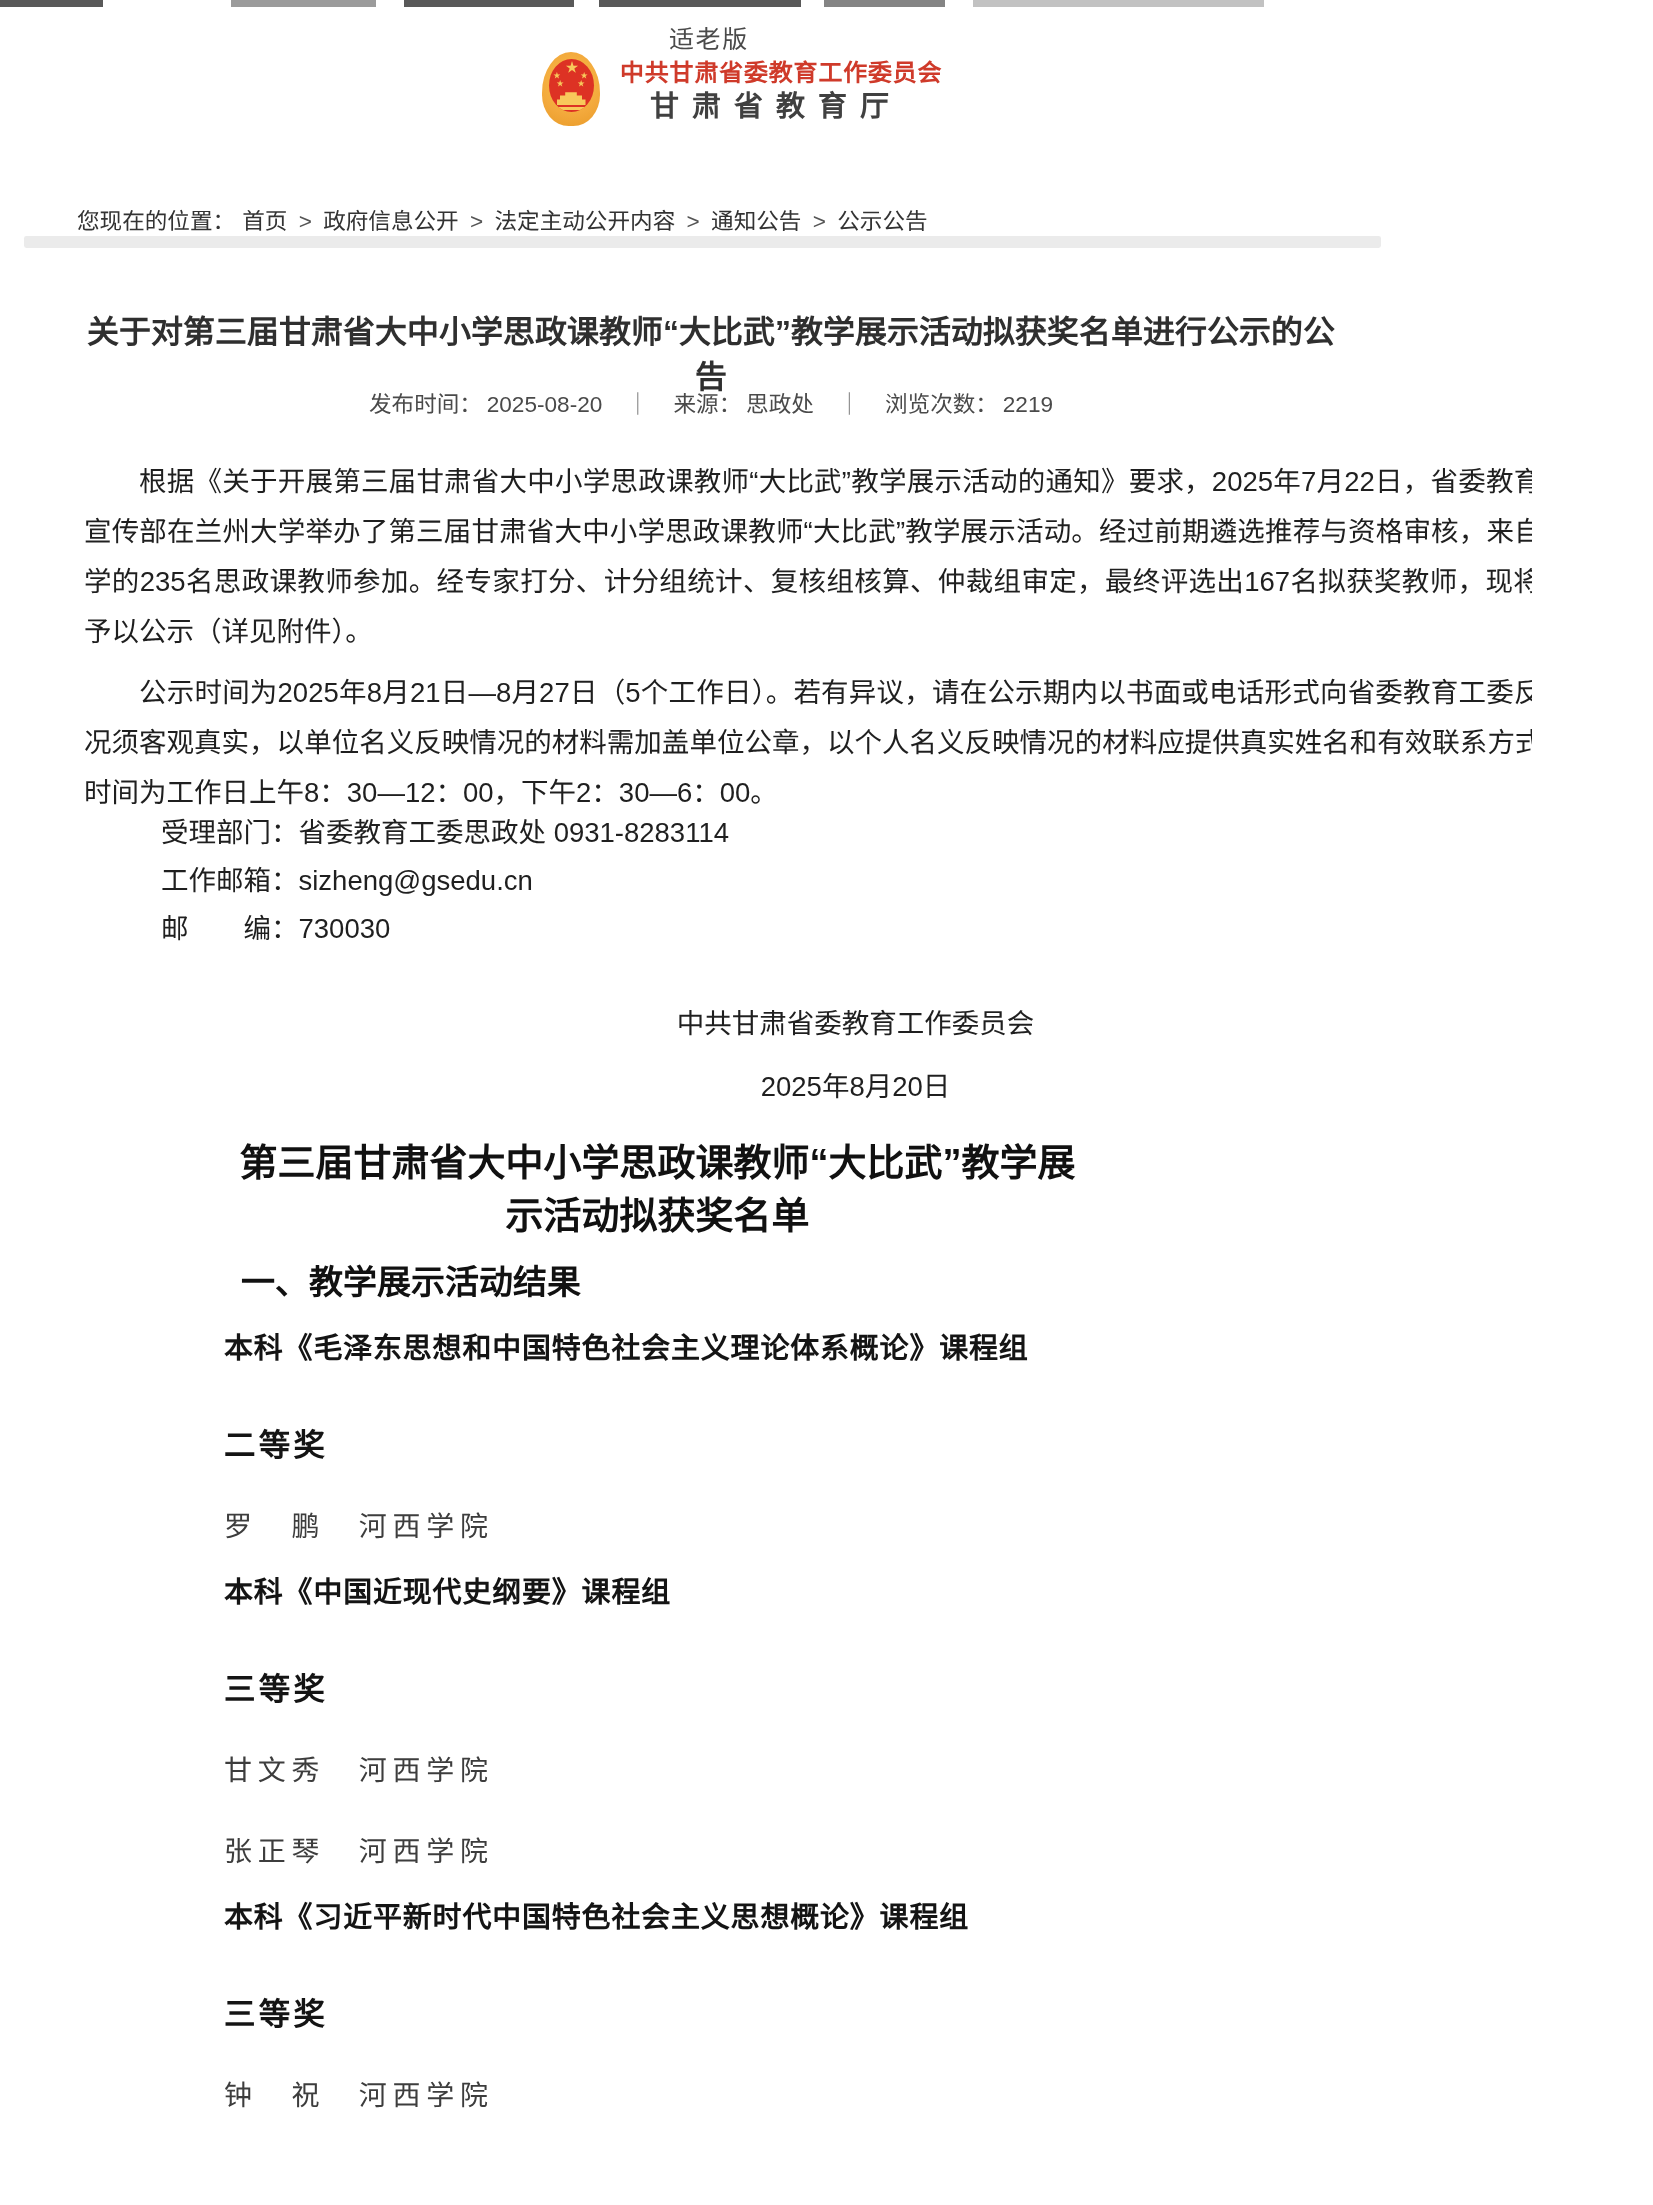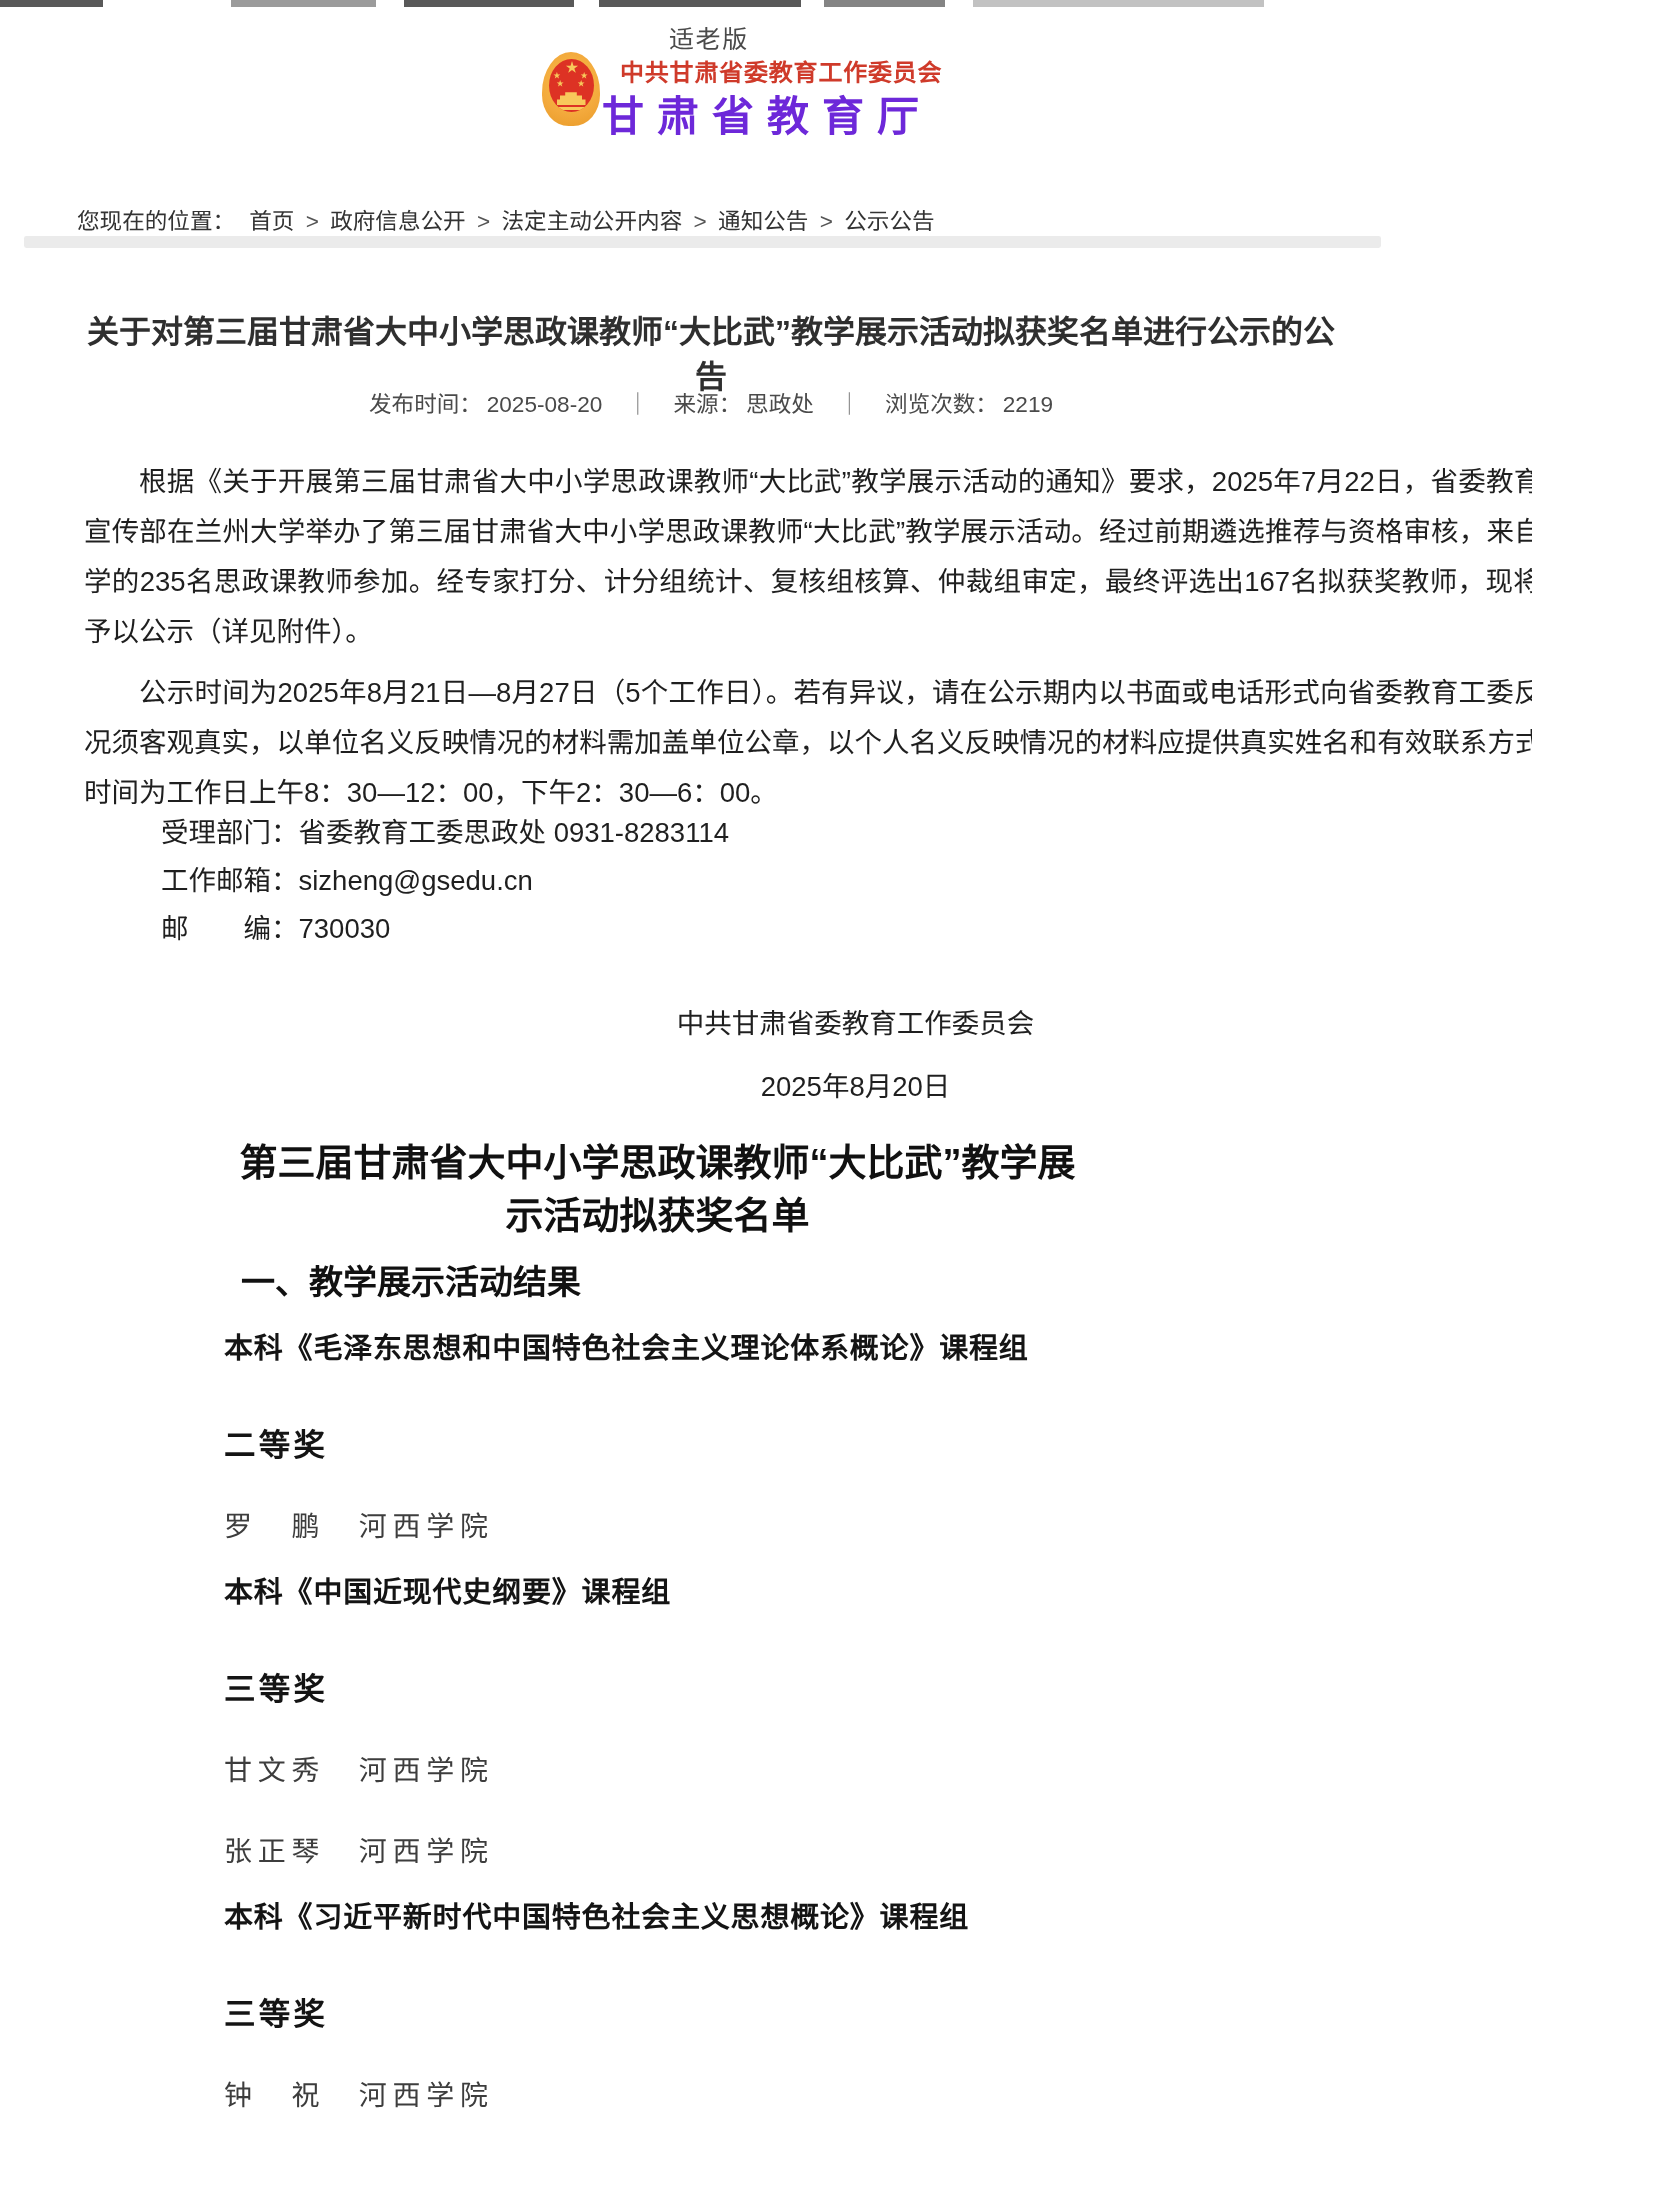--- a/index.html
+++ b/index.html
@@ -52,31 +52,31 @@
     background: #f8c95b;
     clip-path: polygon(0 100%, 0 55%, 12% 55%, 12% 25%, 30% 25%, 30% 0, 70% 0, 70% 25%, 88% 25%, 88% 55%, 100% 55%, 100% 100%);
   }
   .emblem .base { position: absolute; left: 3.2px; bottom: 1.6px; width: 39px; height: 3.2px; background: #f8c95b; border-radius: 1.6px; }
   .org-line1 {
     position: absolute; left: 620px; top: 8px;
     font-size: 24px; font-weight: 700; color: #cf3a2a; letter-spacing: 0.8px;
     white-space: nowrap;
   }
   .org-line2 {
-    position: absolute; left: 602px; top: 37px;
-    font-size: 42px; font-weight: 800; color: #6d28d9; letter-spacing: 13px;
+    position: absolute; left: 650px; top: 37px;
+    font-size: 29px; font-weight: 800; color: #404040; letter-spacing: 13px;
     white-space: nowrap;
   }
 
   
   .breadcrumb {
     position: absolute; left: 77px; top: 203px; width: 1453px;
     font-size: 22.6px; color: #333333; white-space: nowrap;
   }
-  .breadcrumb .prefix { margin-right: 14px; }
+  .breadcrumb .prefix { margin-right: 7px; }
   .breadcrumb .crumb { color: #333333; cursor: pointer; }
   .breadcrumb .sep { margin: 0 11.3px; color: #555555; }
 
   .divider {
     position: absolute; left: 24px; top: 236px; width: 1357px; height: 12px;
     background: #ebebeb; border-radius: 2.4px;
   }
 
   
   .article-title {

